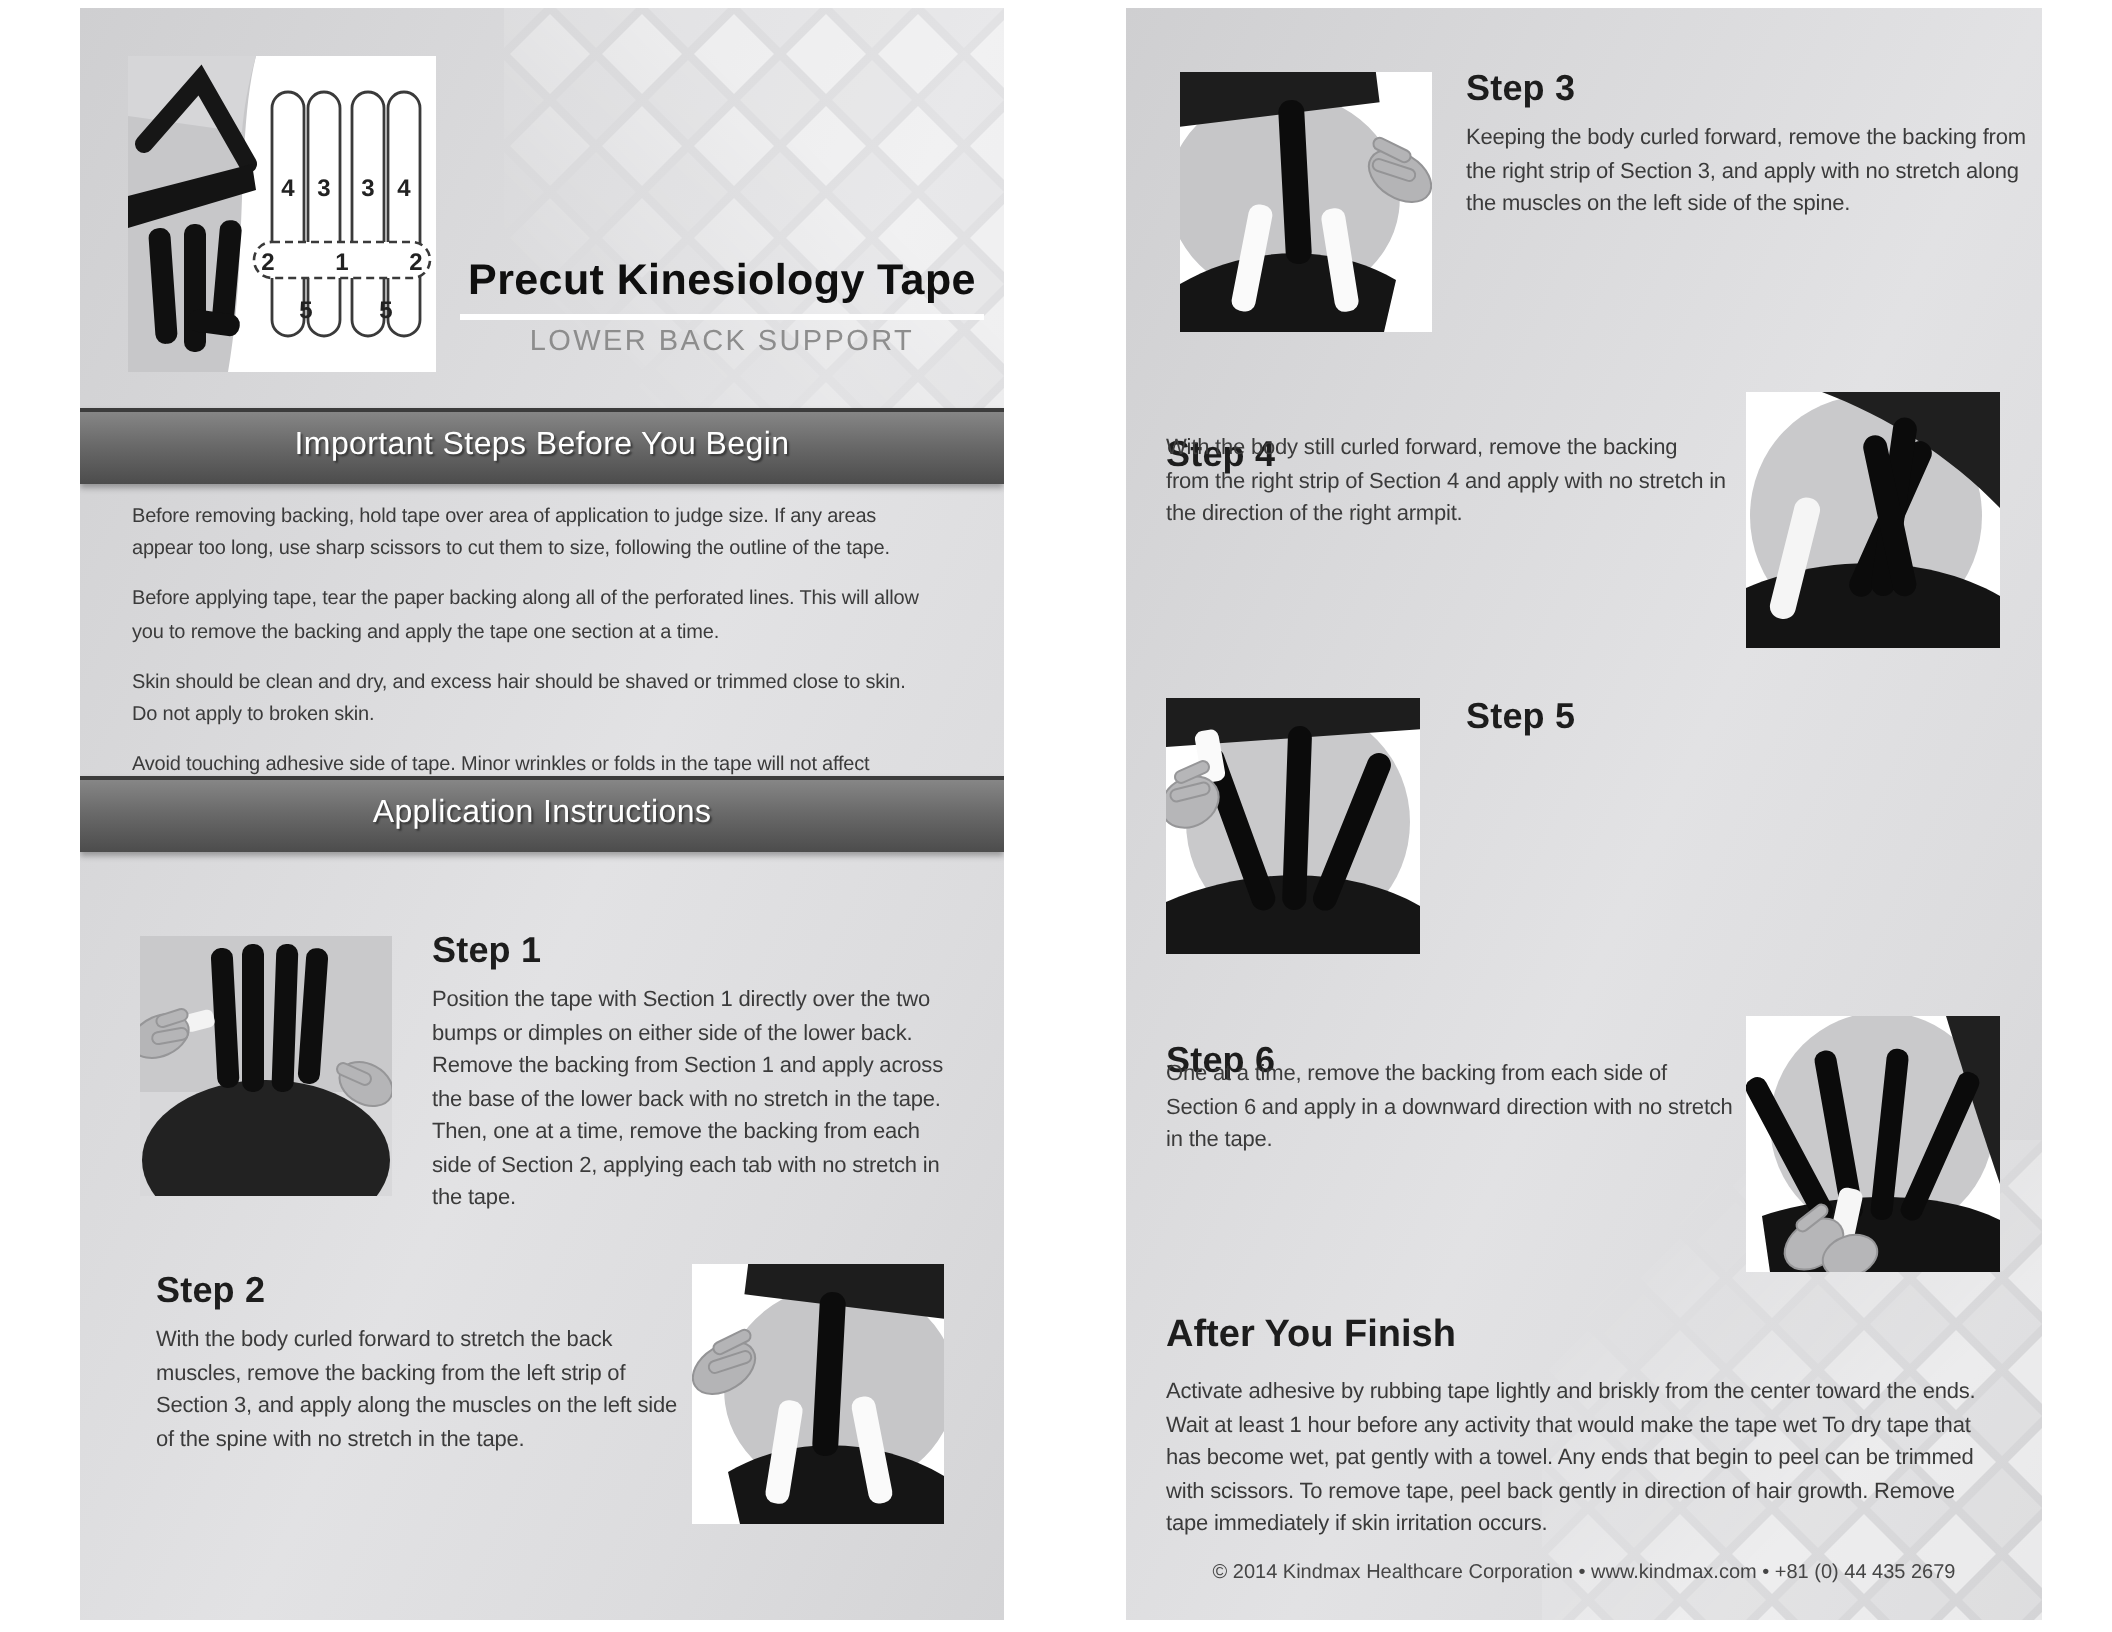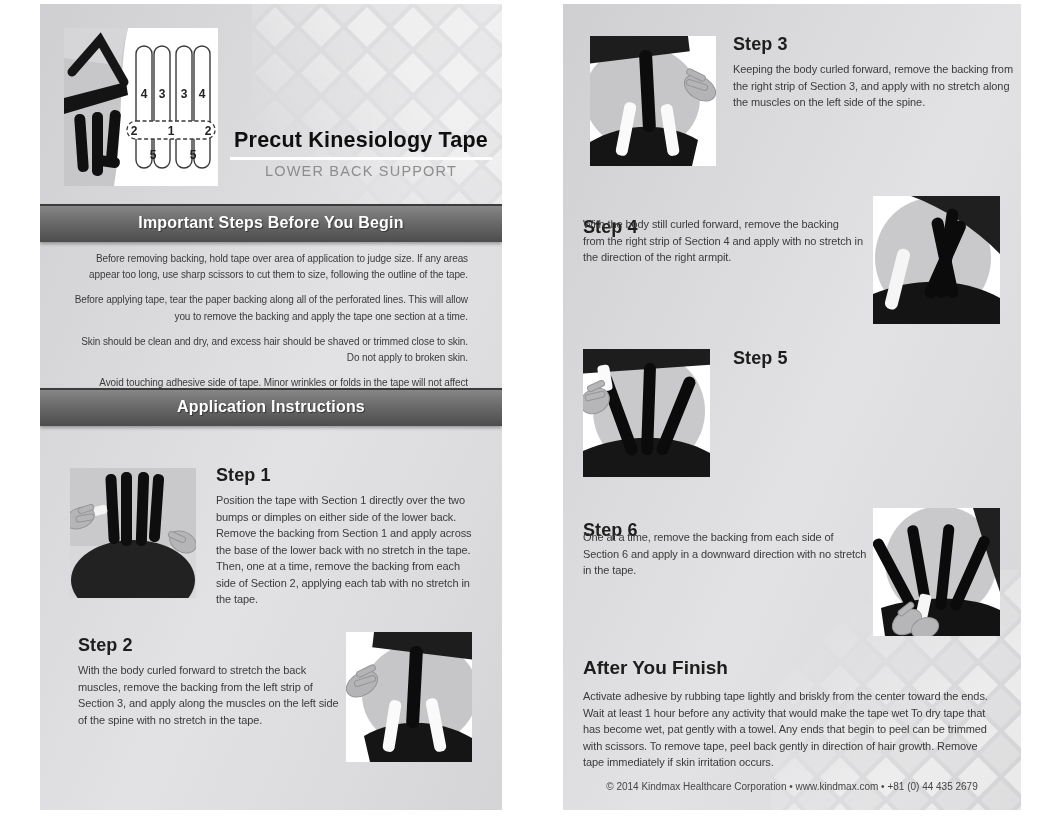--- a/index.html
+++ b/index.html
@@ -29,27 +29,27 @@
   .doc-title{font-family:Liberation Sans, sans-serif;font-weight:bold;
     font-size:21.5px;color:#0f0f0f;letter-spacing:.2px;white-space:nowrap;}
   .doc-title-rule{height:3px;background:#ffffff;margin:4px 2px 3px 2px;}
   .doc-subtitle{font-size:14.5px;color:#8d8d8d;letter-spacing:1.2px;}
 
   .banner{
     position:absolute;left:0;right:0;height:36px;
     background:linear-gradient(#868686 0%,#6a6a6a 45%,#4c4c4c 100%);
     border-top:2px solid #3c3c3c;
     box-shadow:0 2px 3px rgba(0,0,0,.30);
-    color:#ffffff;font-weight:bold;font-size:16px;text-align:center;line-height:34px;
+    color:#ffffff;font-weight:normal;font-size:16px;text-align:center;line-height:34px;
     text-shadow:1px 1px 1px rgba(0,0,0,.45);letter-spacing:.2px;
   }
   .banner-important{top:200px;}
   .banner-application{top:384px;}
 
-  .paragraphs{position:absolute;left:26px;top:247px;width:402px;text-align:right;}
+  .paragraphs{position:absolute;left:26px;top:247px;width:402px;}
   .paragraphs p{margin:0 0 9px 0;font-size:10px;line-height:1.62;letter-spacing:-.1px;color:#3b3b3b;}
 
   .step-title{position:absolute;font-size:18px;font-weight:bold;color:#1d1d1d;letter-spacing:.1px;}
   .step-text{position:absolute;font-size:11px;line-height:1.5;letter-spacing:-.1px;color:#3b3b3b;}
 
   .after-title{position:absolute;left:20px;top:653px;font-size:19px;font-weight:bold;color:#1d1d1d;}
   .after-text{position:absolute;left:20px;top:684px;width:410px;font-size:11px;line-height:1.5;letter-spacing:-.1px;}
 
   .footer{position:absolute;left:0;right:0;top:777px;text-align:center;font-size:10px;color:#454545;}
 </style>

